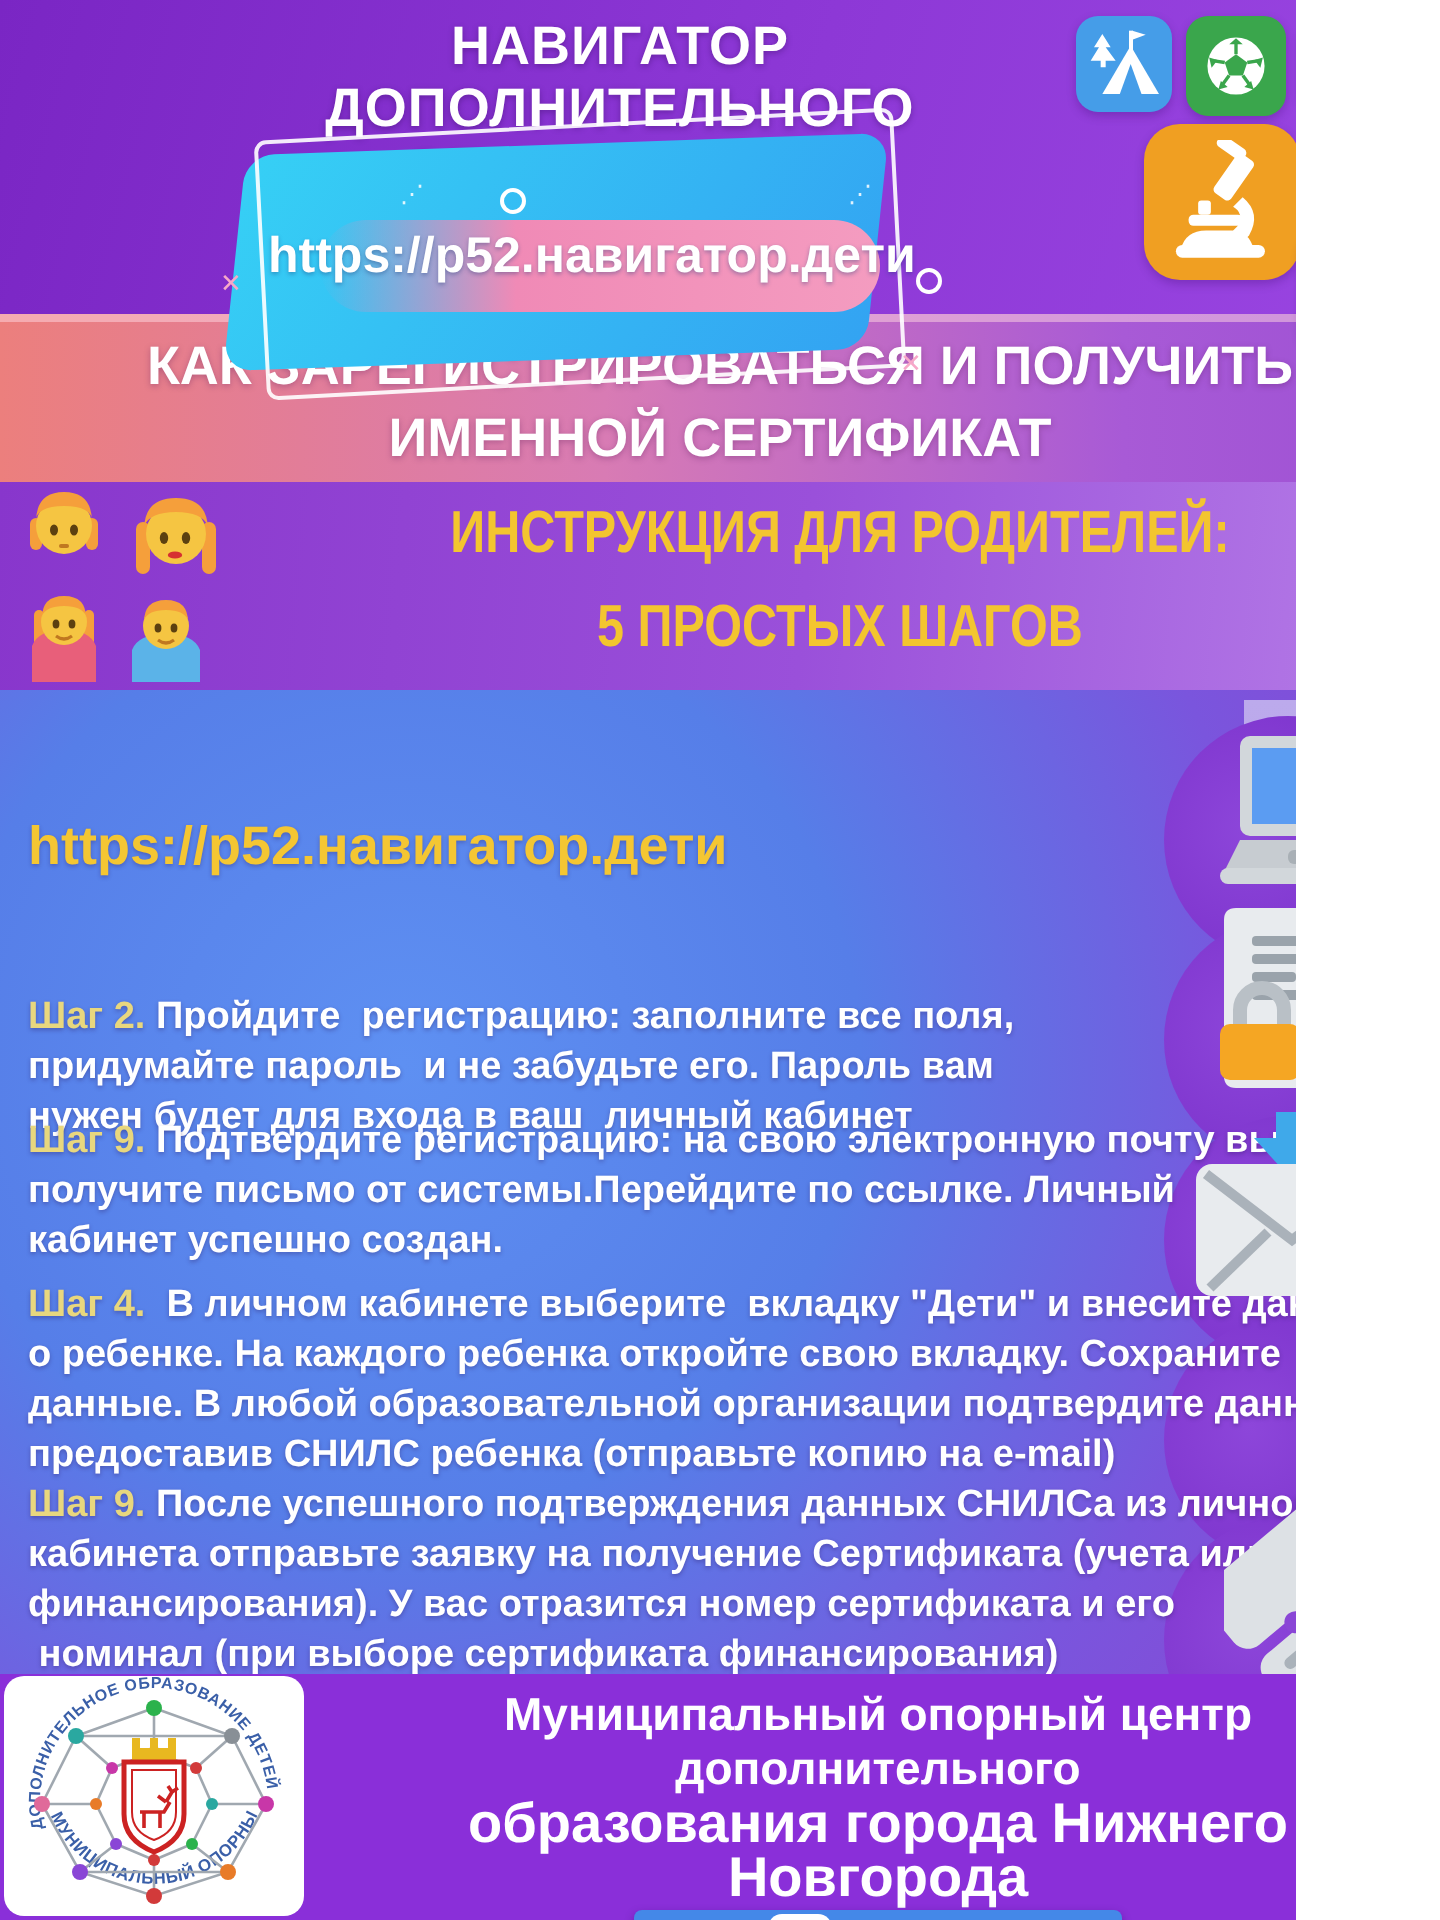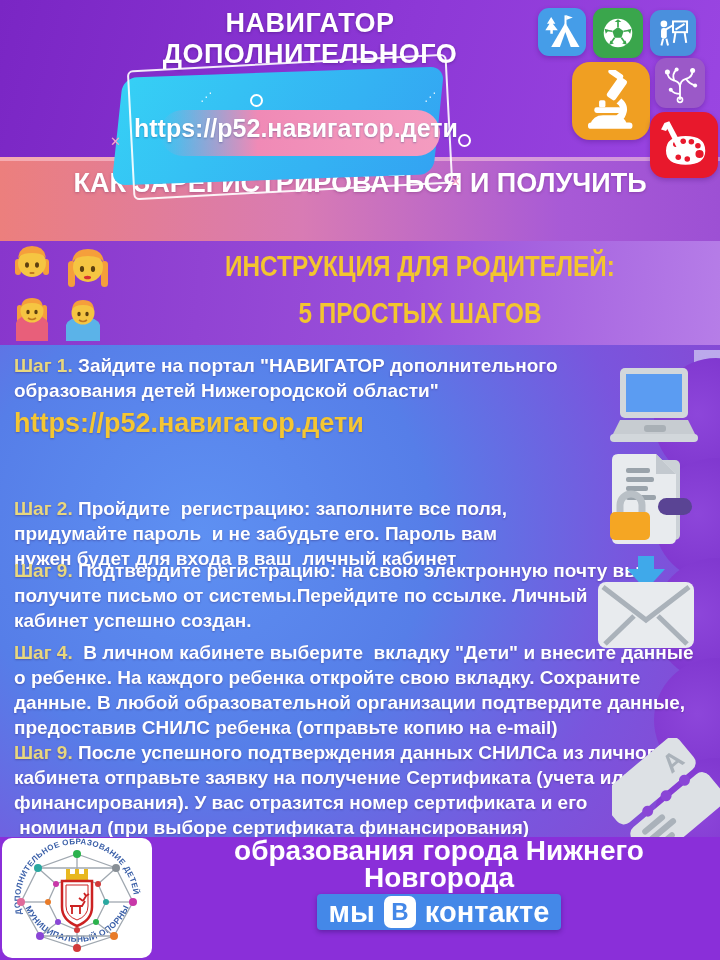--- a/index.html
+++ b/index.html
@@ -1,16 +1,16 @@
 <!DOCTYPE html>
 <html><head>
 <meta charset="utf-8">
 <style>
   html,body{margin:0;padding:0;background:#fff;}
-  .poster{position:relative;width:720px;height:960px;overflow:hidden;
+  .poster{position:relative;width:648px;height:960px;overflow:hidden;
           font-family:"Liberation Sans","DejaVu Sans",sans-serif;
           background:linear-gradient(120deg,#7c28c6,#9a44e0);}
   
   .top-section{position:absolute;left:0;top:0;width:720px;height:157px;z-index:3;
                background:linear-gradient(105deg,#7a26c4 0%,#8d38d6 55%,#9a46e2 100%);}
   .main-title{position:absolute;left:70px;top:8px;width:480px;text-align:center;color:#fff;
               font-weight:800;font-size:27px;line-height:31px;letter-spacing:.5px;
               text-shadow:0 1px 3px rgba(50,10,90,.4);}
   .url-banner{position:absolute;left:100px;top:58px;width:370px;height:140px;}
   .banner-cyan{position:absolute;left:18px;top:14px;width:320px;height:108px;border-radius:14px;
@@ -187,20 +187,21 @@
         <g fill="#fff">
           <polygon points="10,6 16,4 34,38 28,42"></polygon>
           <polygon points="10,6 6,14 12,16 16,10"></polygon>
         </g>
       </svg>
     </div>
   </div>
 
   <div class="headline-band">
     <div class="l1">КАК ЗАРЕГИСТРИРОВАТЬСЯ И ПОЛУЧИТЬ</div>
+    <div class="l2">ИМЕННОЙ  СЕРТИФИКАТ</div>
   </div>
 
   <div class="instruction-band">
     <div class="family-art">
       <svg width="112" height="104" viewBox="0 0 112 104">
 
         <rect x="9" y="20" width="6" height="16" rx="3" fill="#f59f3b"></rect>
         <rect x="37" y="20" width="6" height="16" rx="3" fill="#f59f3b"></rect>
         <circle cx="26" cy="24" r="14" fill="#f5c542"></circle>
         <path d="M12,22 q0,-15 14,-15 q14,0 14,15 l0,-2 q-2,-6 -14,-6 q-12,0 -14,6 z" fill="#f59f3b"></path>
@@ -240,24 +241,20 @@
   </div>
 
   <div class="steps-section"></div>
   <div class="edge-strip"></div>
   <div class="bump" style="top:358px;"></div>
   <div class="bump" style="top:458px;"></div>
   <div class="bump" style="top:558px;"></div>
   <div class="bump" style="top:658px;"></div>
   <div class="bump" style="top:758px;"></div>
 
-  <div class="step" style="top:353px;">
-    <p><span class="step-label">Шаг 1.</span><span> Зайдите на портал "НАВИГАТОР дополнительного
-образования детей Нижегородской области"</span></p>
-  </div>
   <div class="step-url">https://p52.навигатор.дети</div>
 
   <div class="step" style="top:460px;margin-top:36px;">
     <p><span class="step-label">Шаг 2.</span><span> Пройдите  регистрацию: заполните все поля,
 придумайте пароль  и не забудьте его. Пароль вам
 нужен будет для входа в ваш  личный кабинет</span></p>
   </div>
 
   <div class="step" style="top:558px;">
     <p><span class="step-label">Шаг 9.</span><span> Подтвердите регистрацию: на свою электронную почту вы
@@ -390,20 +387,21 @@
           <rect x="82" y="31" width="4" height="5" fill="#e8b820"></rect>
           <path d="M60,43 h30 v26 q0,13 -15,19 q-15,-6 -15,-19 z" fill="#fff" stroke="#cc2222" stroke-width="2.5"></path>
           <path d="M64,47 h22 v21 q0,10 -11,14 q-11,-4 -11,-14 z" fill="none" stroke="#cc2222" stroke-width="1"></path>
           <g stroke="#cc2222" stroke-width="1.8" fill="none">
             <path d="M68,68 h12 l3,-5 M70,68 v8 M78,68 v8 M81,63 l3,-5 m-3,5 l-4,-3 M84,58 l3,-2 m-3,2 l-2,-3"></path>
           </g>
         </g>
       </svg>
     </div>
     <div class="footer-text">
+      <div class="l1">Муниципальный опорный центр дополнительного</div>
       <div class="l2">образования города Нижнего Новгорода</div>
       <div class="vk-badge">
         <span class="vk-word">мы</span>
         <span class="vk-square">В</span>
         <span class="vk-word">контакте</span>
       </div>
     </div>
   </div>
 
 </div>

